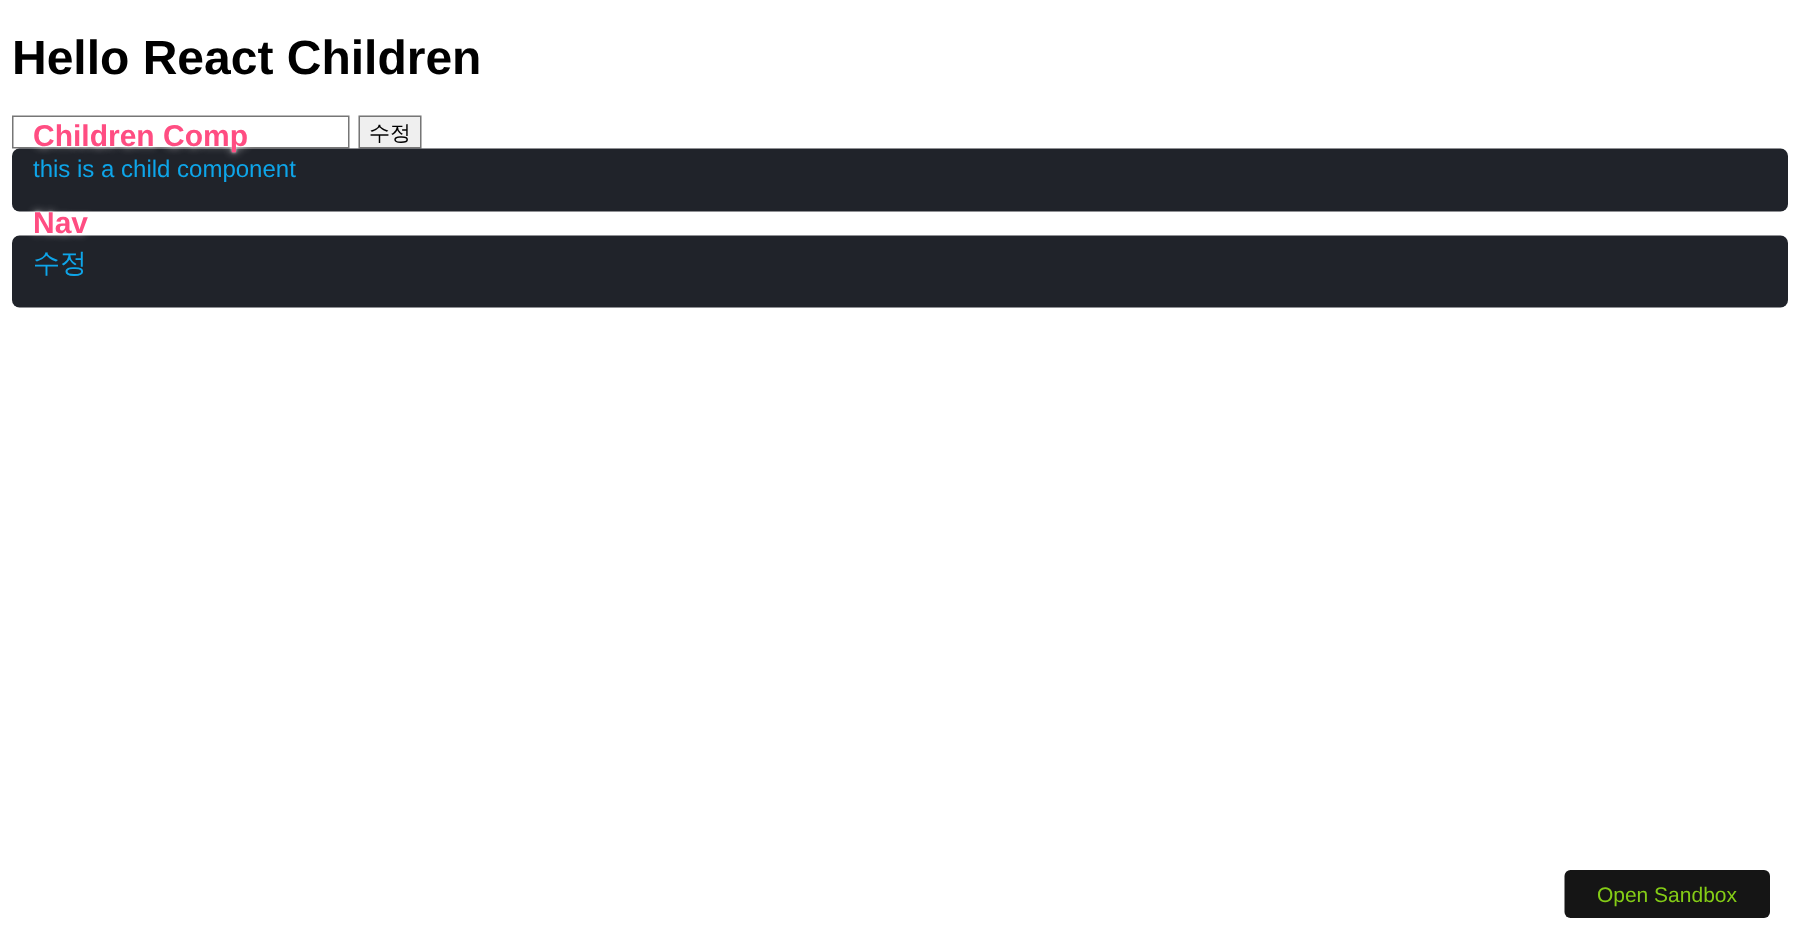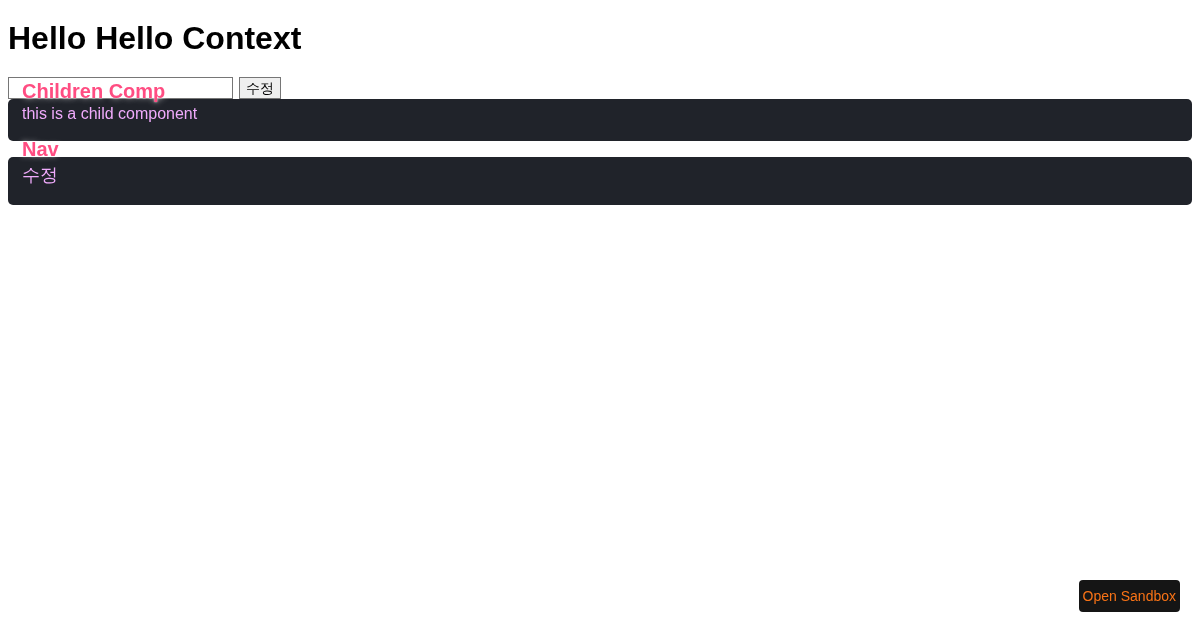--- a/index.html
+++ b/index.html
@@ -62,45 +62,45 @@
     margin: 0;
     font-size: 20px;
     line-height: 20px;
     font-weight: 800;
     color: #ff4d82;
     text-shadow: 0 0 6px rgba(255,255,255,0.85), 0 0 2px rgba(255,255,255,0.9);
     height: 0;
   }
   .card-body {
     font-size: 16px;
-    color: #f0abfc;
+    color: #0ea5e9;
     margin-top: 2px;
   }
   .nav-card .card-body {
     font-size: 18px;
   }
   .open-sandbox {
     position: absolute;
     right: 20px;
     bottom: 18px;
     background: #151515;
-    color: #f97316;
+    color: #84cc16;
     border: none;
     border-radius: 4px;
-    padding: 8px 4px;
+    padding: 8px 22px;
     font-size: 14px;
     cursor: pointer;
   }
 </style>
 </head>
 <body>
 
 <div class="page">
 
-  <h1 class="page-title">Hello Hello Context</h1>
+  <h1 class="page-title">Hello React Children</h1>
 
   <div class="input-row">
     <input class="text-input" type="text" value="" style="">
     <button class="submit-btn">수정</button>
   </div>
 
   <div class="card">
     <h3 class="card-title">Children Comp</h3>
     <div class="card-body">this is a child component</div>
   </div>

